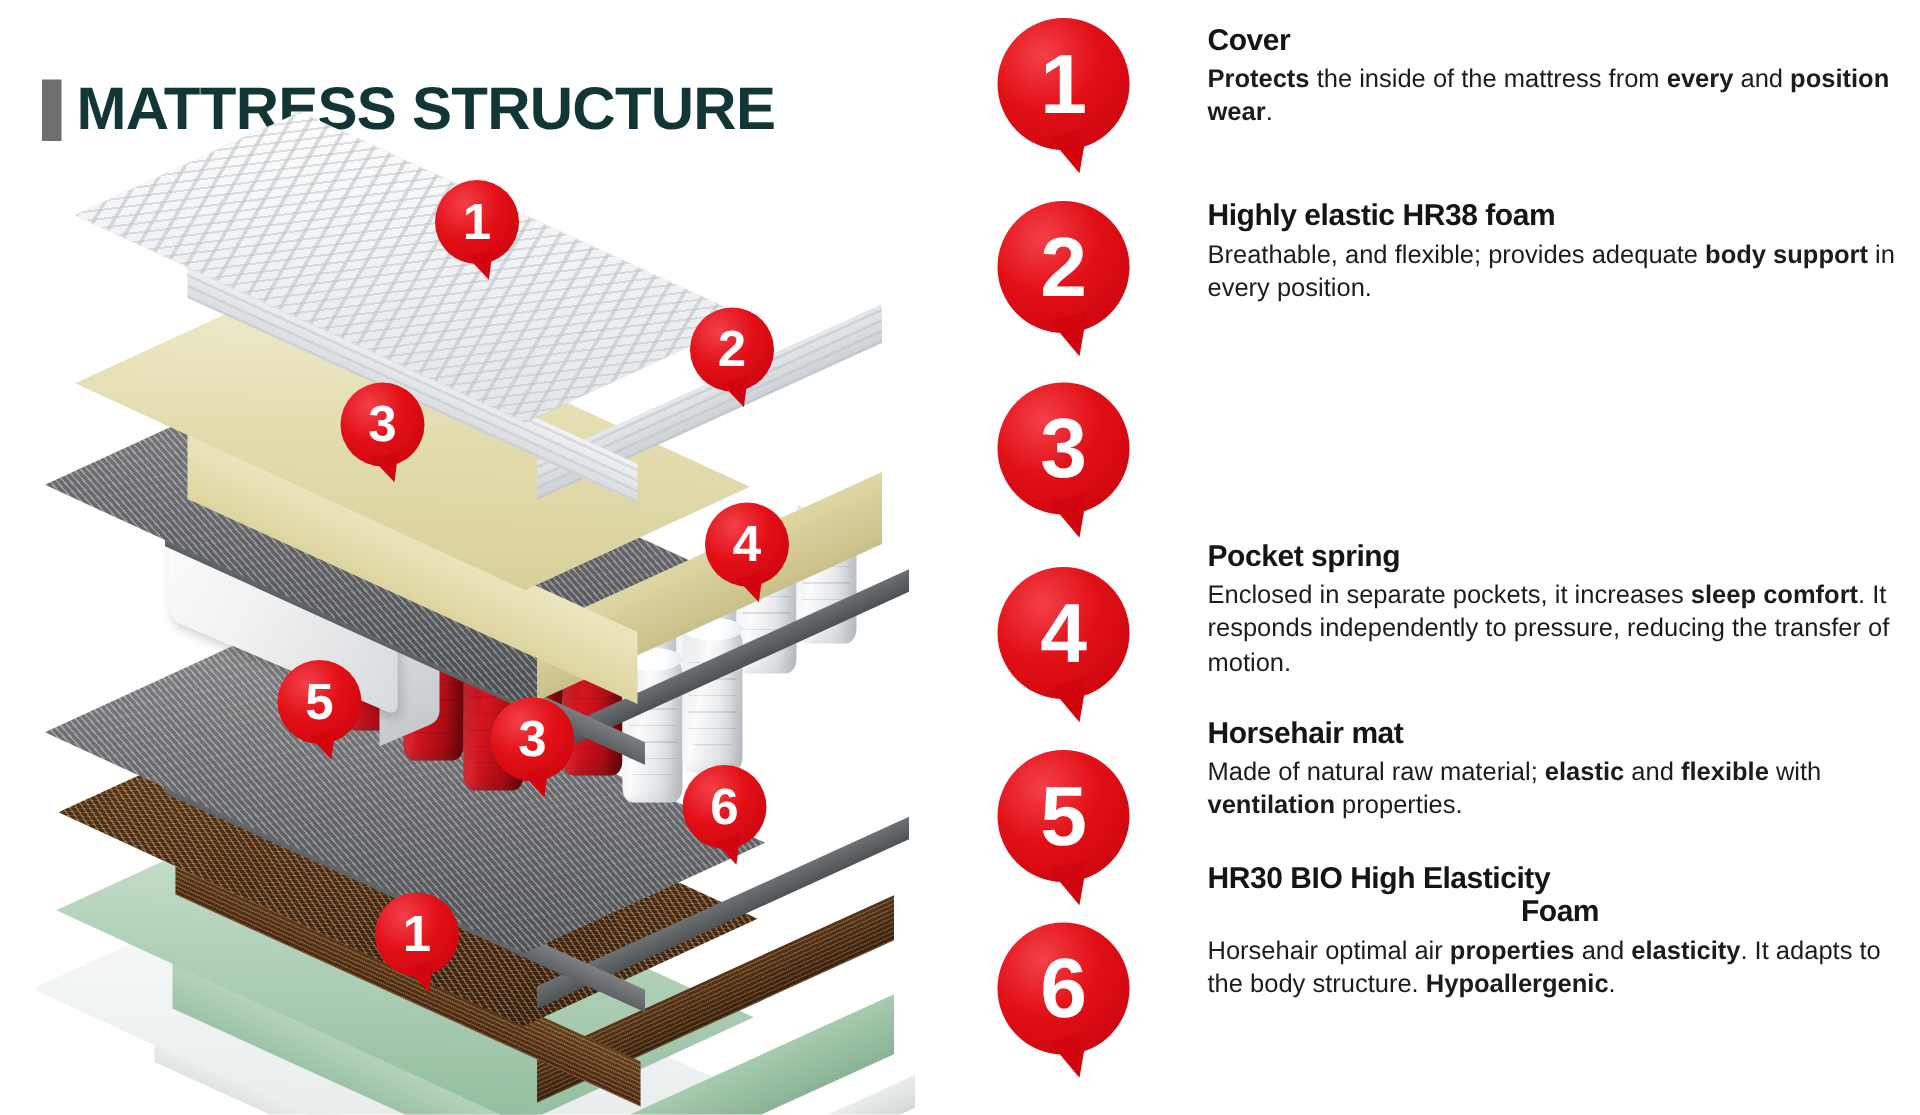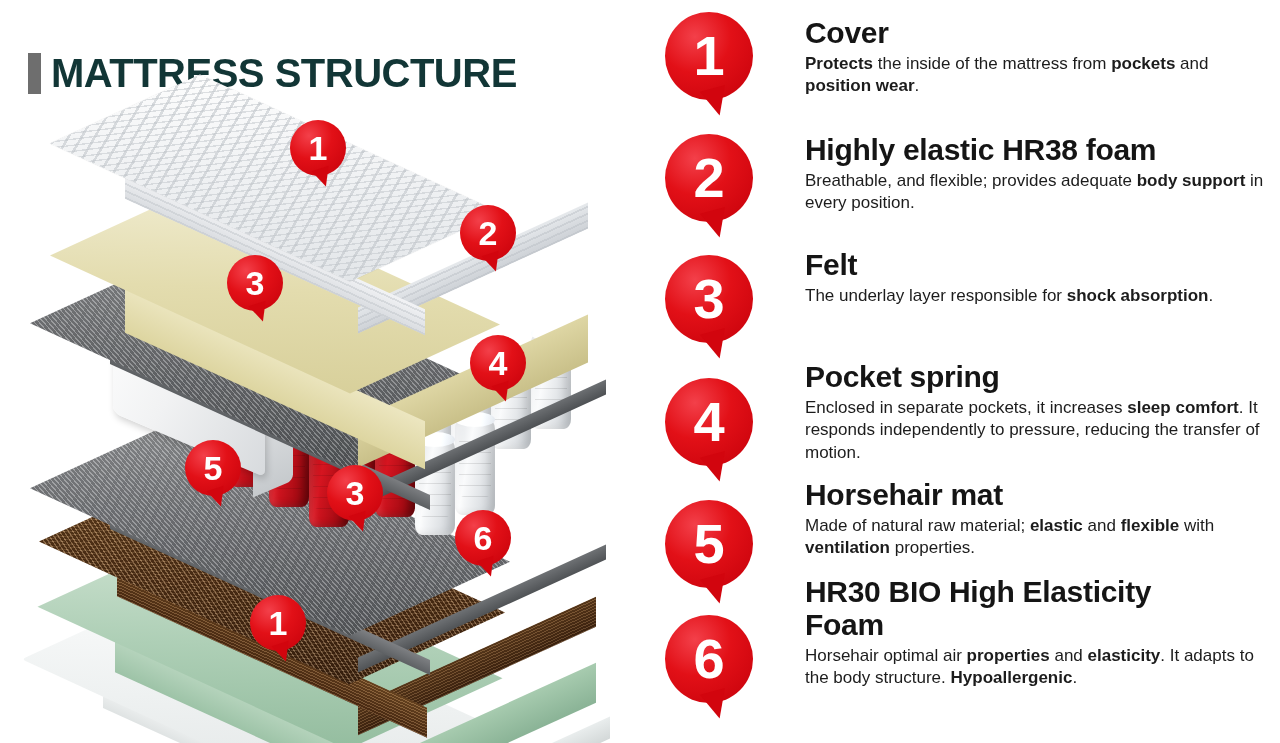--- a/index.html
+++ b/index.html
@@ -231,25 +231,25 @@
     border-right:13px solid transparent;
     border-top:28px solid #d2050e;
     transform:rotate(-15deg);
   }
 
   
   .list{position:absolute;left:655px;top:0;width:625px;height:743px;}
   .entry{position:absolute;left:150px;width:470px;}
   .entry h3{
     margin:0 0 4px 0;
-    font-size:30px;font-weight:bold;color:#151515;
+    font-size:20px;font-weight:bold;color:#151515;
     line-height:1.1;letter-spacing:-0.3px;
   }
   .entry h3.two-line{text-align:left;}
-  .entry h3 .l2{display:block;text-align:left;}
+  .entry h3 .l2{display:block;text-align:center;}
   .entry p{
     margin:0;
     font-size:17px;color:#1c1c1c;line-height:1.32;
   }
   .entry p b{font-weight:bold;}
 </style>
 </head>
 <body>
 
 <div id="page">
@@ -380,32 +380,28 @@
       <div class="bubble">5</div>
       <div class="tail"></div>
     </div>
     <div class="pin pin-lg" style="left:10px;top:615px;">
       <div class="bubble">6</div>
       <div class="tail"></div>
     </div>
 
     <div class="entry" style="top:16px;">
       <h3>Cover</h3>
-      <p><b>Protects</b><span> the inside of the mattress from </span><b>pockets</b><span> and </span><b>position wear</b><span>.</span></p>
+      <p><b>Protects</b><span> the inside of the mattress from </span><b>every</b><span> and </span><b>position wear</b><span>.</span></p>
     </div>
 
     <div class="entry" style="top:133px;">
       <h3>Highly elastic HR38 foam</h3>
       <p><span>Breathable, and flexible; provides adequate </span><b>body support</b><span> in every position.</span></p>
     </div>
 
-    <div class="entry" style="top:248px;">
-      <h3>Felt</h3>
-      <p><span>The underlay layer responsible for </span><b>shock absorption</b><span>.</span></p>
-    </div>
 
     <div class="entry" style="top:478px;">
       <h3>Horsehair mat</h3>
       <p><span>Made of natural raw material; </span><b>elastic</b><span> and </span><b>flexible</b><span> with </span><b>ventilation</b><span> properties.</span></p>
     </div>
 
     <div class="entry" style="top:360px;">
       <h3>Pocket spring</h3>
       <p><span>Enclosed in separate pockets, it increases </span><b>sleep comfort</b><span>. It responds independently to pressure, reducing the transfer of motion.</span></p>
     </div>

